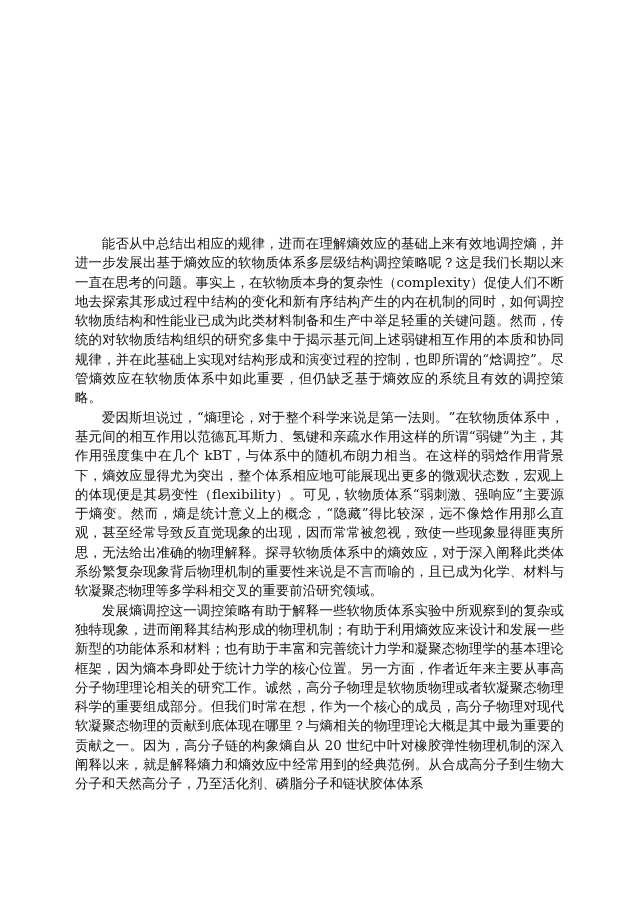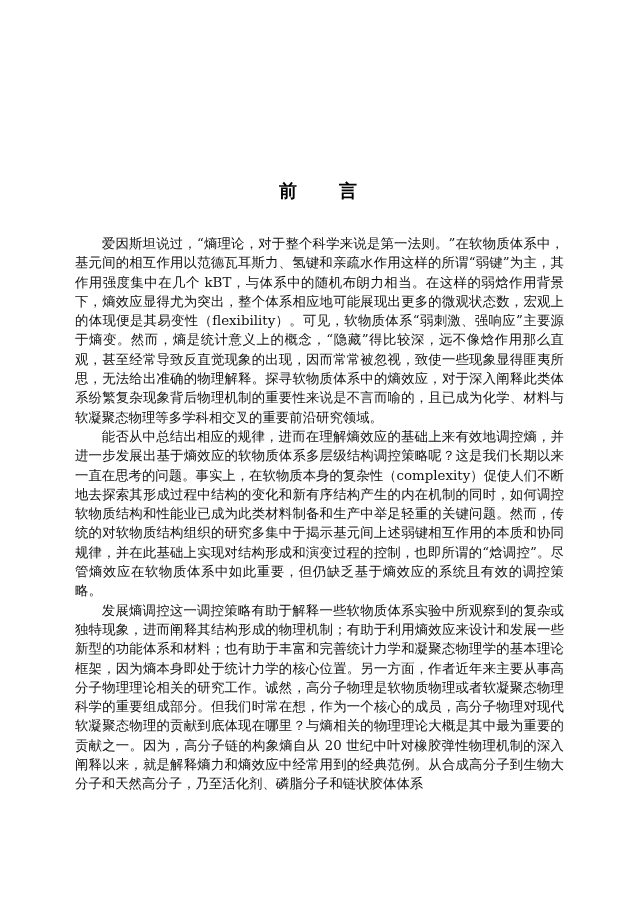--- a/index.html
+++ b/index.html
@@ -47,20 +47,19 @@
     margin: 0;
     padding: 0;
     text-indent: 2em;
     word-break: break-all;
   }
 </style>
 </head>
 <body>
 
 <div class="page">
-  <h1 class="title">前　　言</h1>
 
   <div class="content">
+    <p>能否从中总结出相应的规律，进而在理解熵效应的基础上来有效地调控熵，并进一步发展出基于熵效应的软物质体系多层级结构调控策略呢？这是我们长期以来一直在思考的问题。事实上，在软物质本身的复杂性（complexity）促使人们不断地去探索其形成过程中结构的变化和新有序结构产生的内在机制的同时，如何调控软物质结构和性能业已成为此类材料制备和生产中举足轻重的关键问题。然而，传统的对软物质结构组织的研究多集中于揭示基元间上述弱键相互作用的本质和协同规律，并在此基础上实现对结构形成和演变过程的控制，也即所谓的“焓调控”。尽管熵效应在软物质体系中如此重要，但仍缺乏基于熵效应的系统且有效的调控策略。</p>
     <p>爱因斯坦说过，“熵理论，对于整个科学来说是第一法则。”在软物质体系中，基元间的相互作用以范德瓦耳斯力、氢键和亲疏水作用这样的所谓“弱键”为主，其作用强度集中在几个 kBT，与体系中的随机布朗力相当。在这样的弱焓作用背景下，熵效应显得尤为突出，整个体系相应地可能展现出更多的微观状态数，宏观上的体现便是其易变性（flexibility）。可见，软物质体系“弱刺激、强响应”主要源于熵变。然而，熵是统计意义上的概念，“隐藏”得比较深，远不像焓作用那么直观，甚至经常导致反直觉现象的出现，因而常常被忽视，致使一些现象显得匪夷所思，无法给出准确的物理解释。探寻软物质体系中的熵效应，对于深入阐释此类体系纷繁复杂现象背后物理机制的重要性来说是不言而喻的，且已成为化学、材料与软凝聚态物理等多学科相交叉的重要前沿研究领域。</p>
-    <p>能否从中总结出相应的规律，进而在理解熵效应的基础上来有效地调控熵，并进一步发展出基于熵效应的软物质体系多层级结构调控策略呢？这是我们长期以来一直在思考的问题。事实上，在软物质本身的复杂性（complexity）促使人们不断地去探索其形成过程中结构的变化和新有序结构产生的内在机制的同时，如何调控软物质结构和性能业已成为此类材料制备和生产中举足轻重的关键问题。然而，传统的对软物质结构组织的研究多集中于揭示基元间上述弱键相互作用的本质和协同规律，并在此基础上实现对结构形成和演变过程的控制，也即所谓的“焓调控”。尽管熵效应在软物质体系中如此重要，但仍缺乏基于熵效应的系统且有效的调控策略。</p>
     <p>发展熵调控这一调控策略有助于解释一些软物质体系实验中所观察到的复杂或独特现象，进而阐释其结构形成的物理机制；有助于利用熵效应来设计和发展一些新型的功能体系和材料；也有助于丰富和完善统计力学和凝聚态物理学的基本理论框架，因为熵本身即处于统计力学的核心位置。另一方面，作者近年来主要从事高分子物理理论相关的研究工作。诚然，高分子物理是软物质物理或者软凝聚态物理科学的重要组成部分。但我们时常在想，作为一个核心的成员，高分子物理对现代软凝聚态物理的贡献到底体现在哪里？与熵相关的物理理论大概是其中最为重要的贡献之一。因为，高分子链的构象熵自从 20 世纪中叶对橡胶弹性物理机制的深入阐释以来，就是解释熵力和熵效应中经常用到的经典范例。从合成高分子到生物大分子和天然高分子，乃至活化剂、磷脂分子和链状胶体体系</p>
   </div>
 </div>
 
 </body></html>

